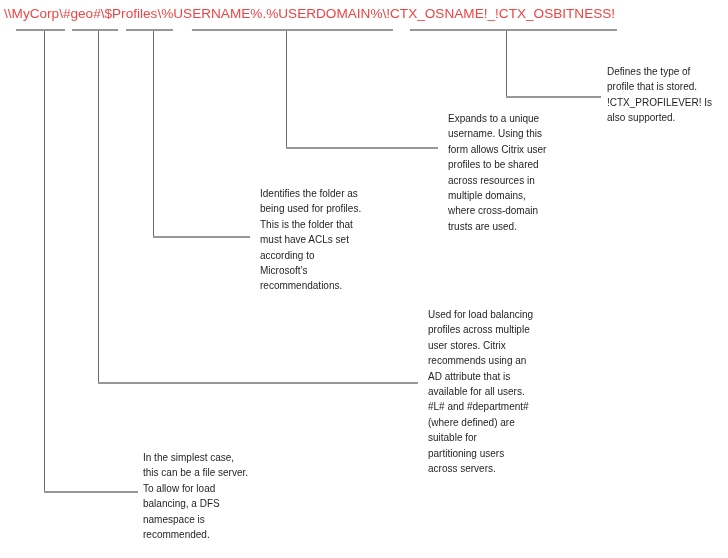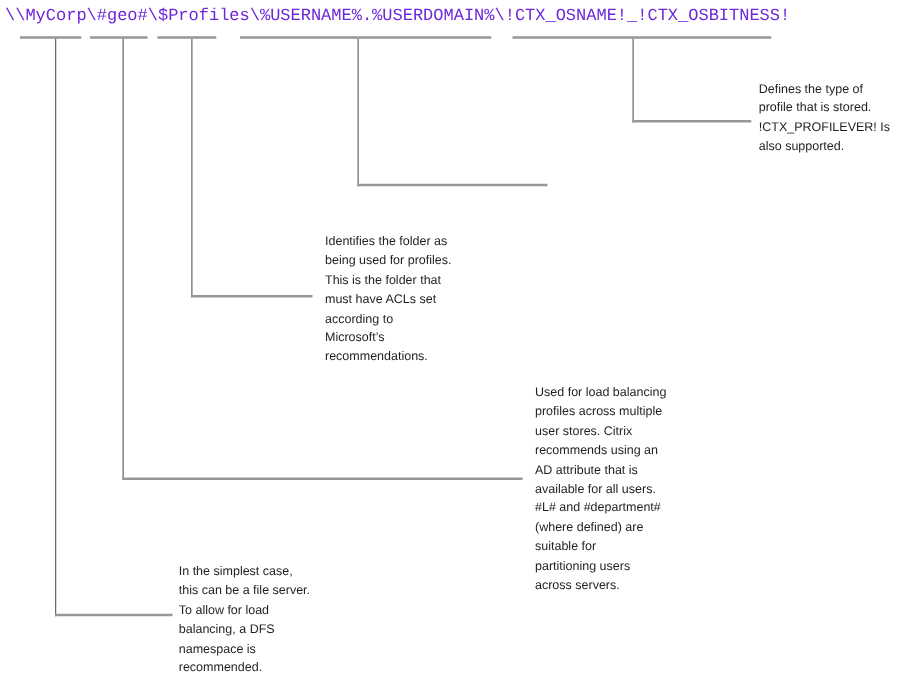--- a/index.html
+++ b/index.html
@@ -14,24 +14,23 @@
     background: #ffffff;
     font-family: "Liberation Sans", sans-serif;
     overflow: hidden;
   }
   .unc-path {
     position: absolute;
     left: 4px;
     top: 5px;
     font-size: 13.6px;
     line-height: 18px;
-    color: #6d28d9;
+    color: #ef4444;
     white-space: pre;
     letter-spacing: 0px;
-    font-family: Liberation Mono, monospace;
   }
   .unc-path span { white-space: pre; }
   .hline {
     position: absolute;
     height: 2px;
     background: #979797;
   }
   .vline {
     position: absolute;
     width: 1px;
@@ -111,18 +110,26 @@
 suitable for
 partitioning users
 across servers.</div>
   <div class="callout c3">Identifies the folder as
 being used for profiles.
 This is the folder that
 must have ACLs set
 according to
 Microsoft’s
 recommendations.</div>
+  <div class="callout c4">Expands to a unique
+username. Using this
+form allows Citrix user
+profiles to be shared
+across resources in
+multiple domains,
+where cross-domain
+trusts are used.</div>
   <div class="callout c5">Defines the type of
 profile that is stored.
 !CTX_PROFILEVER! Is
 also supported.</div>
 
 </div>
 
 </body></html>

